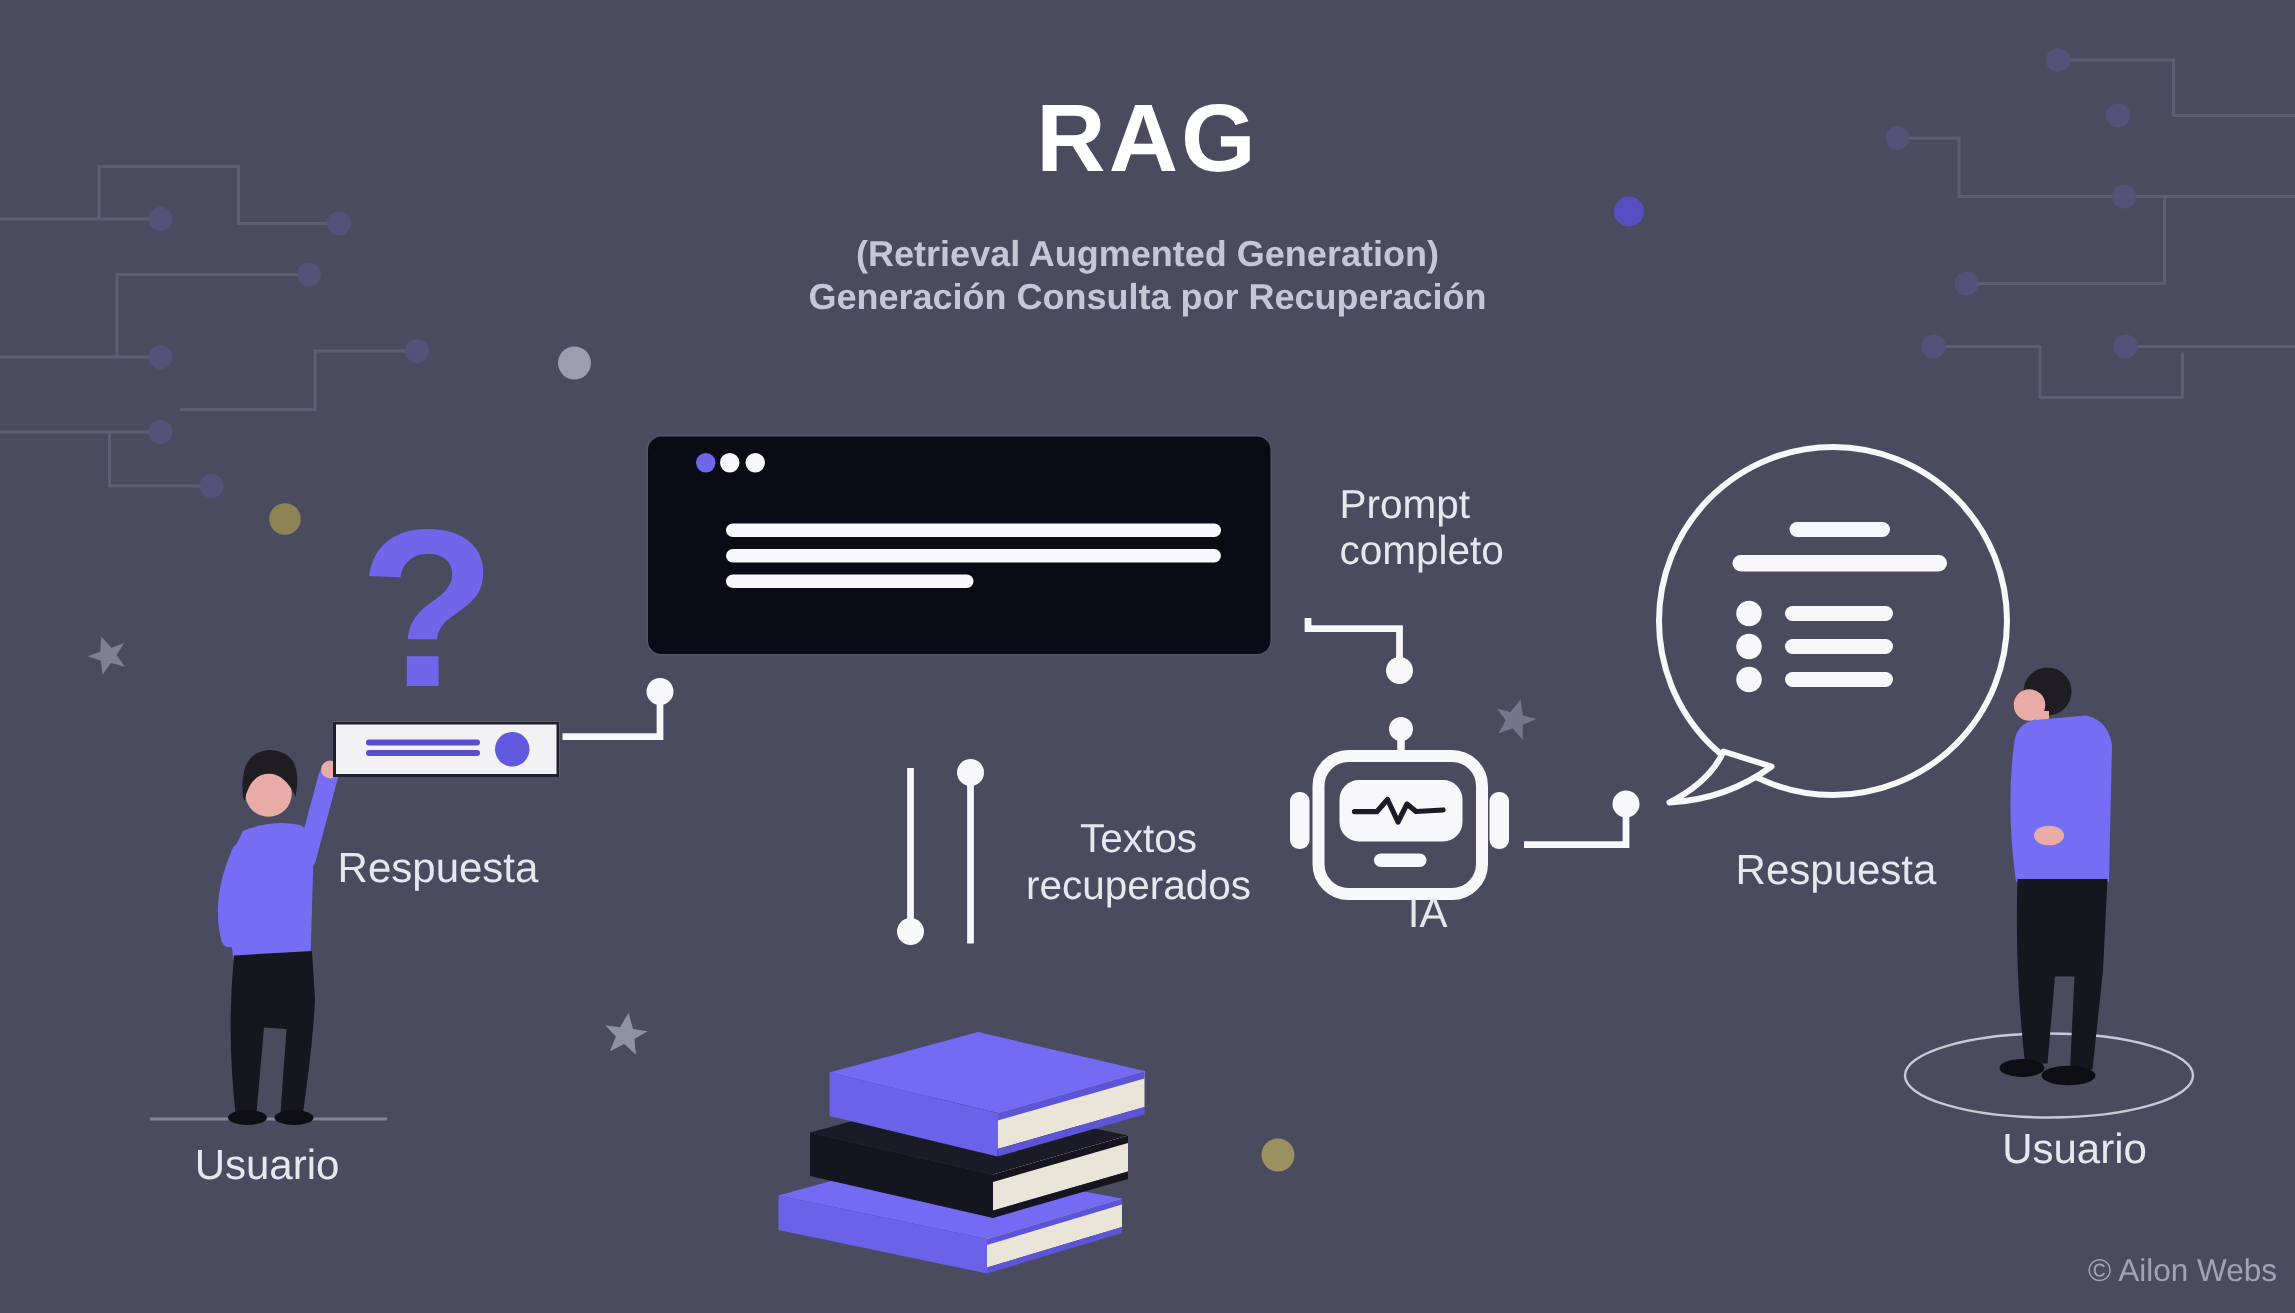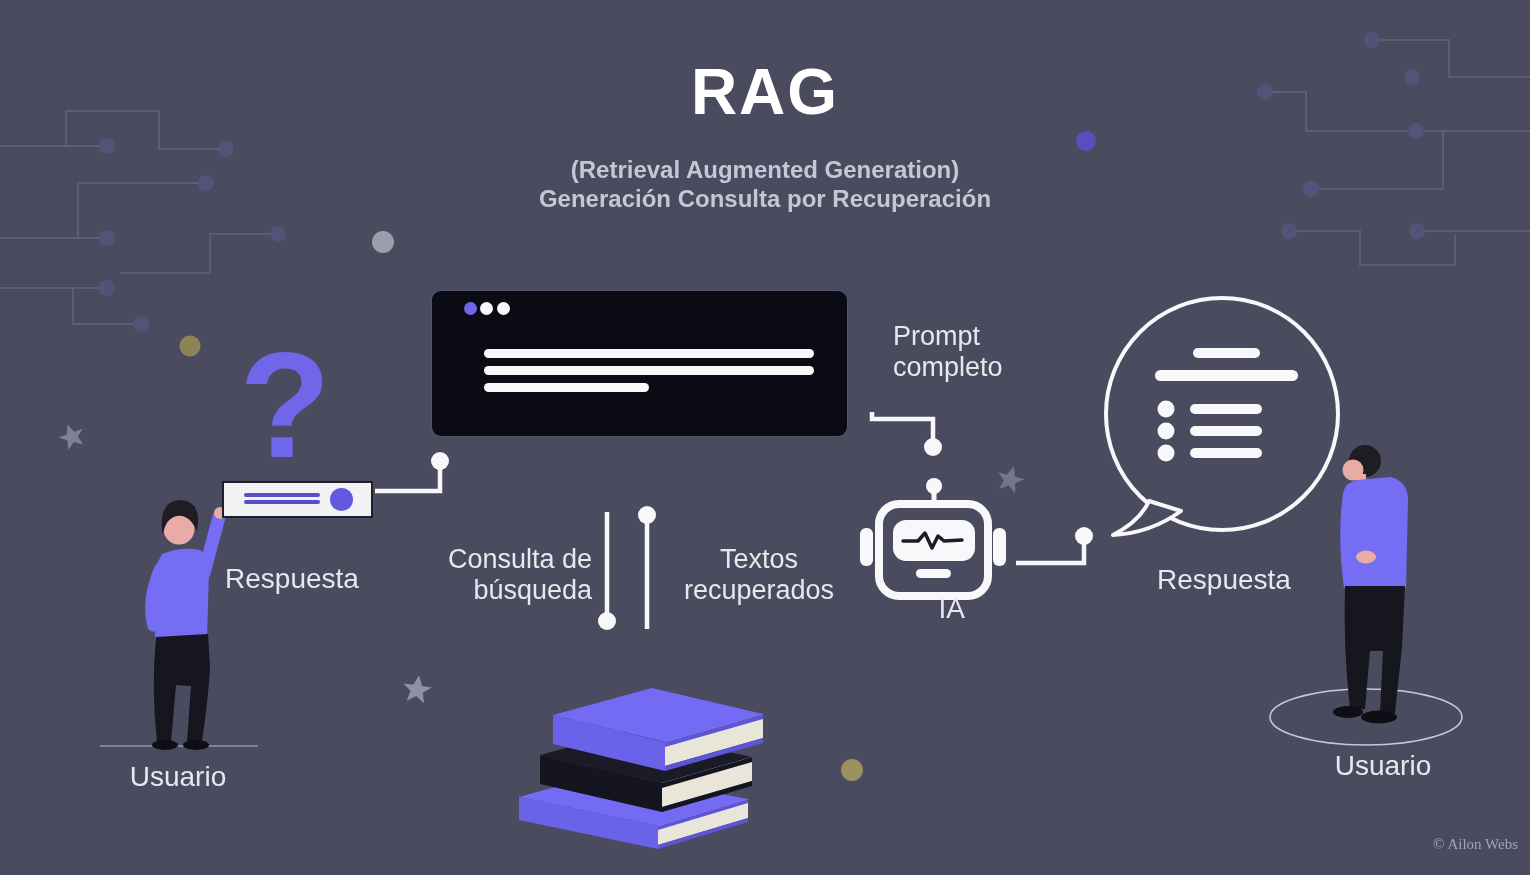--- a/index.html
+++ b/index.html
@@ -61,21 +61,21 @@
   .lbl-line{display:block;}
   .pregunta{left:207px;top:563px;width:170px;text-align:center;}
   .usuario-left{left:118px;top:761px;width:120px;text-align:center;}
   .consulta{left:422px;top:544px;width:170px;text-align:right;font-size:27px;}
   .textos{left:659px;top:544px;width:200px;text-align:center;font-size:27px;}
   .prompt-lbl{left:869px;top:321px;width:200px;text-align:left;font-size:27px;margin-left:24px;}
   .ia{left:909px;top:593px;width:56px;text-align:right;}
   .respuesta{left:1139px;top:564px;width:170px;text-align:center;}
   .usuario-right{left:1323px;top:750px;width:120px;text-align:center;}
   .credit{position:absolute;left:1370px;top:836px;width:148px;text-align:right;
-          font-size:15px;color:var(--credit-gray,#a3a3b0);font-family:Liberation Serif, serif;}
+          font-size:21px;color:var(--credit-gray,#a3a3b0);}
 </style>
 </head>
 <body>
 
 <div class="canvas">
 
   <svg class="scene" width="1530" height="875" viewBox="0 0 1530 875">
 
     <g>
       <path class="circuit" d="M0 146 H101"></path>
@@ -217,24 +217,20 @@
     <div class="s-line l2"></div>
     <div class="s-circle"></div>
   </div>
 
   <h1 class="title">RAG</h1>
   <div class="sub-en">(Retrieval Augmented Generation)</div>
   <div class="sub-es">Generación Consulta por Recuperación</div>
 
   <div class="lbl pregunta">Respuesta</div>
   <div class="lbl usuario-left">Usuario</div>
-  <div class="lbl consulta">
-    <span class="lbl-line">Consulta de</span>
-    <span class="lbl-line">búsqueda</span>
-  </div>
   <div class="lbl textos">
     <span class="lbl-line">Textos</span>
     <span class="lbl-line">recuperados</span>
   </div>
   <div class="lbl prompt-lbl">
     <span class="lbl-line">Prompt</span>
     <span class="lbl-line">completo</span>
   </div>
   <div class="lbl ia">IA</div>
   <div class="lbl respuesta">Respuesta</div>

